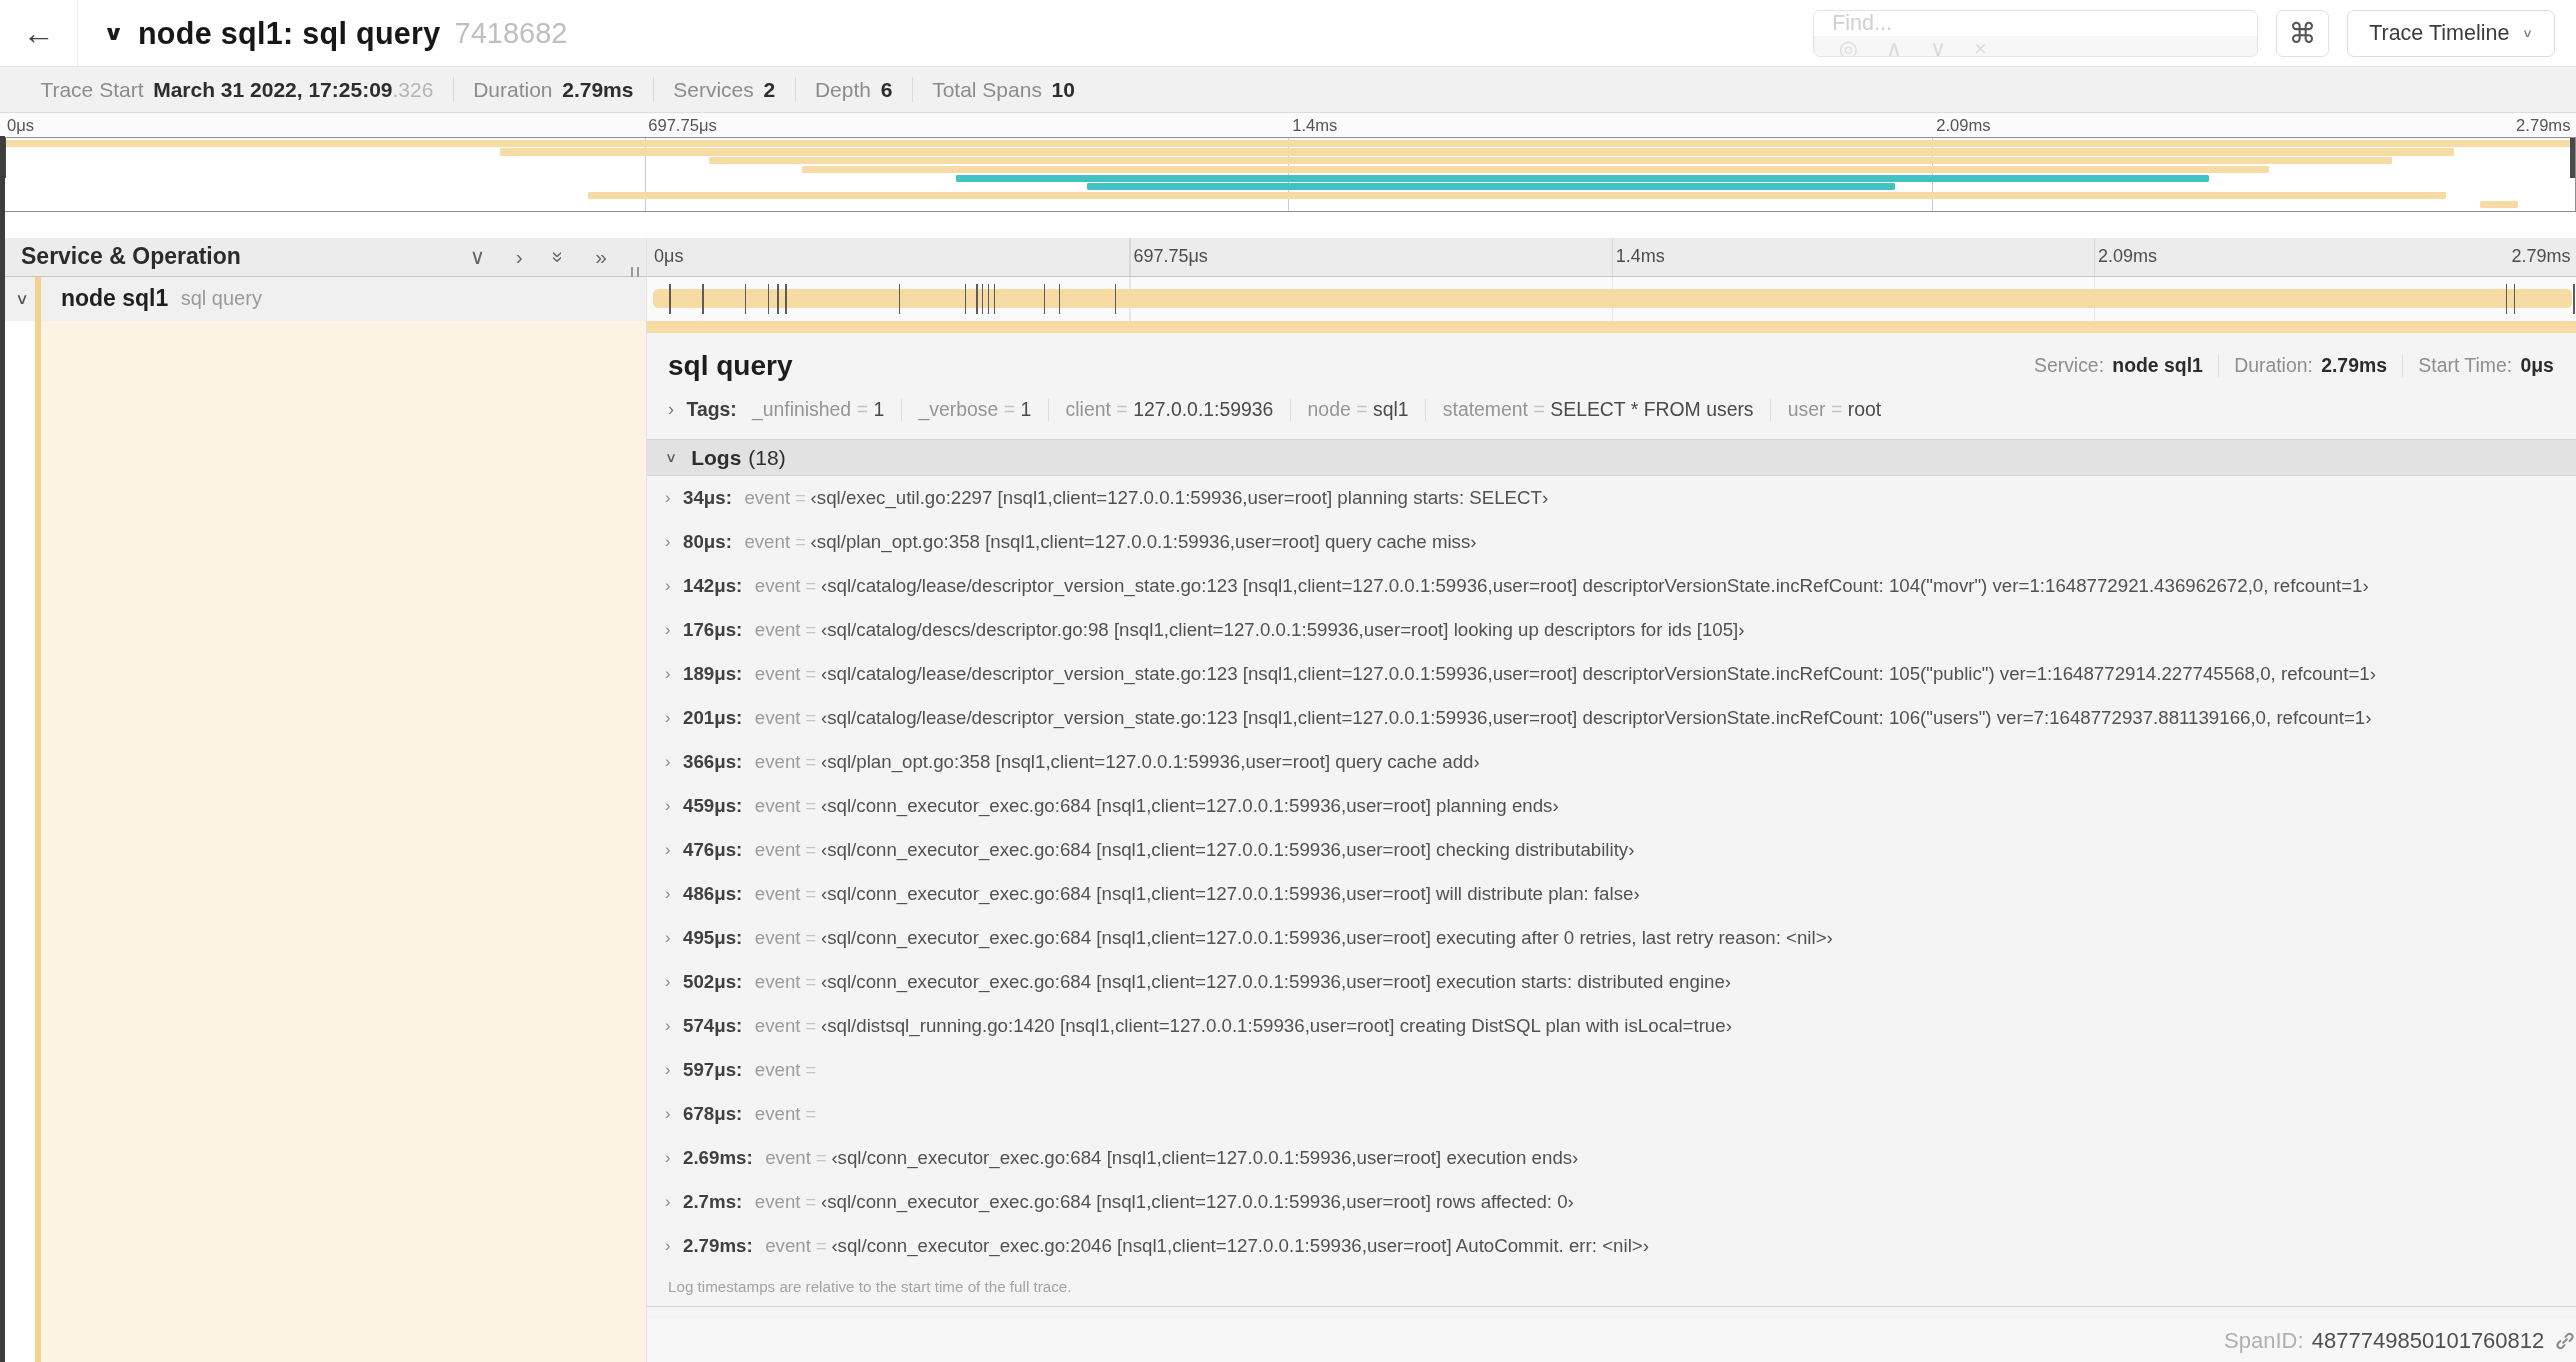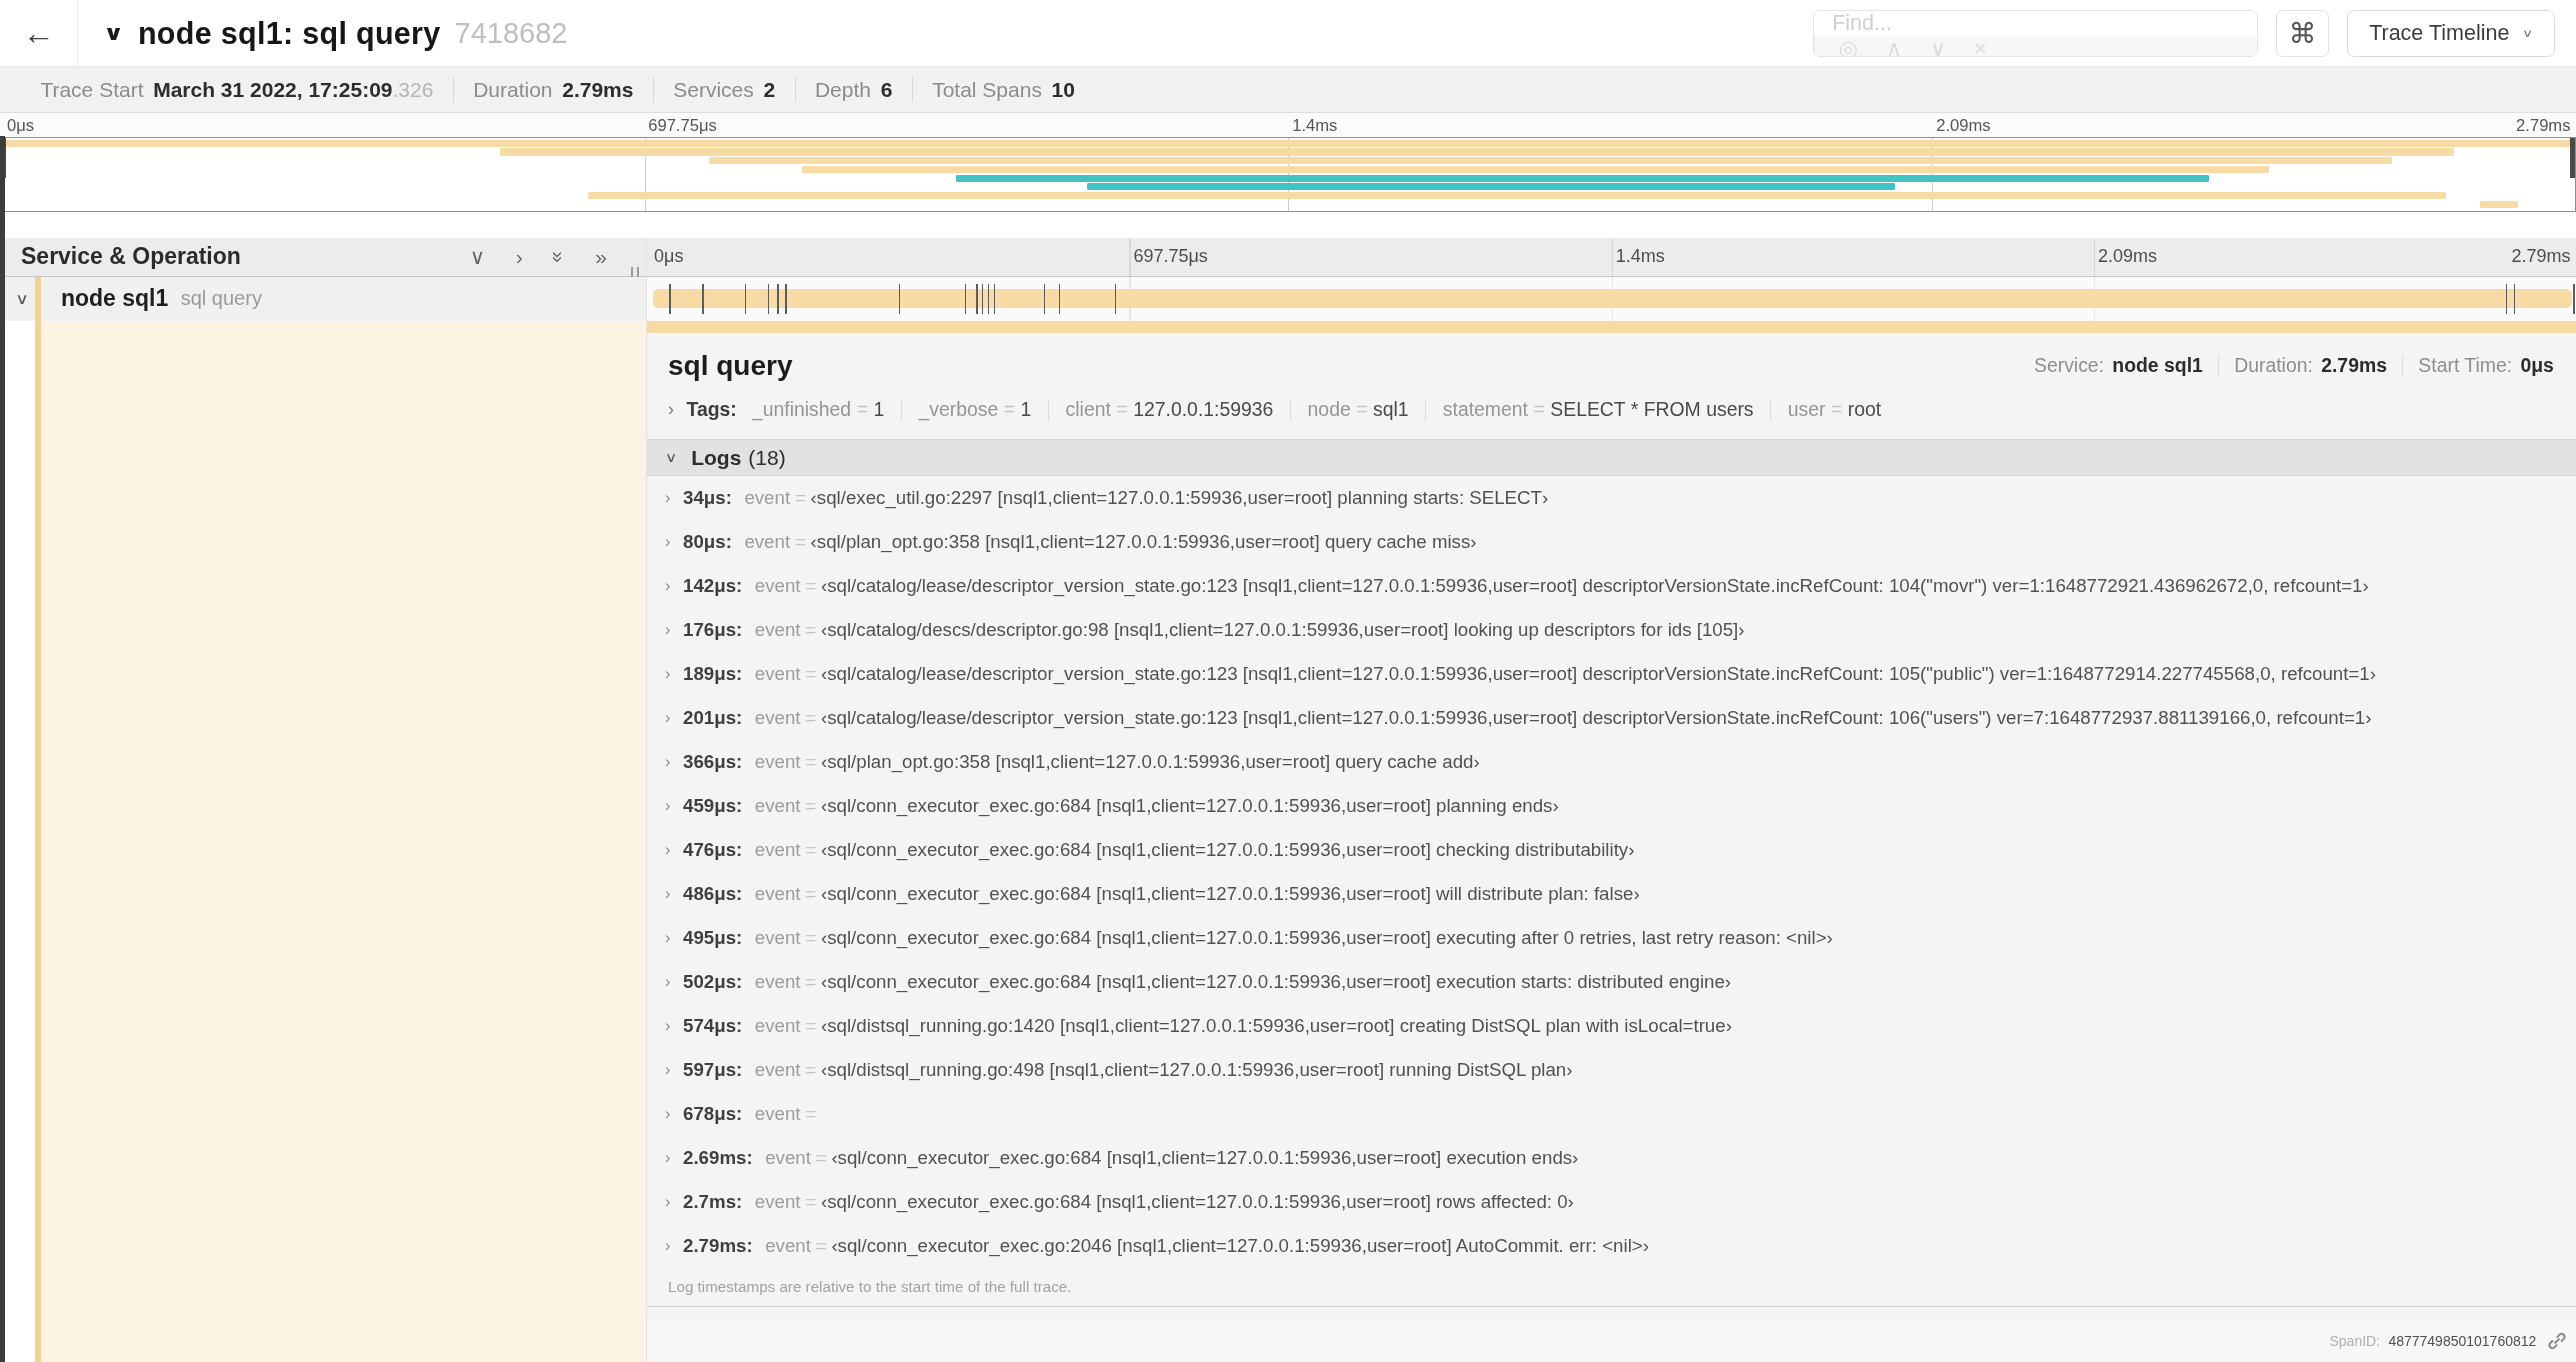--- a/index.html
+++ b/index.html
@@ -108,22 +108,22 @@
   .logs-title { font-size:21px; font-weight:bold; color:#2e2e2e; margin-right:7px; }
   .logs-count { font-size:21px; color:#2e2e2e; }
   .log-row { height:44px; display:flex; align-items:center; padding-left:18px; font-size:18.7px; cursor:pointer; }
   .log-chev { font-size:16.6px; color:#8a8a8a; margin-right:12.5px; }
   .log-time { font-weight:bold; color:#404040; margin-right:12.5px; white-space:nowrap; }
   .log-ekey { color:#9c9c9c; }
   .log-eq { color:#c4c4c4; margin:0 4.8px; }
   .log-eval { color:#515151; white-space:nowrap; overflow:hidden; }
   .logs-footnote { font-size:15.2px; color:#a3a3a3; padding:9.7px 0 11px 21px; }
 
-  .spanid-row { height:44px; display:flex; align-items:center; justify-content:flex-end; padding-right:8px;
-    background:#f7f7f7; font-size:14px; }
+  .spanid-row { height:44px; display:flex; align-items:center; justify-content:flex-end; padding-right:0;
+    background:#f7f7f7; font-size:22px; }
   .spanid-label { color:#b0b0b0; margin-right:8.3px; }
   .spanid-value { color:#4f4f4f; }
   .link-icon { margin-left:9.7px; display:flex; align-items:center; cursor:pointer; }
 
   
   .cream-col { flex:1; background:#fff; position:relative; }
   .cream-fill { position:absolute; left:41px; right:0; top:0; bottom:0; background:#fdf3e2; }
 </style>
 </head>
 <body>
@@ -418,21 +418,20 @@
                 <span class="log-time">574μs:</span>
                 <span class="log-ekey">event</span>
                 <span class="log-eq">=</span>
                 <span class="log-eval">‹sql/distsql_running.go:1420 [nsql1,client=127.0.0.1:59936,user=root] creating DistSQL plan with isLocal=true›</span>
               </div>
               <div class="log-row">
                 <span class="log-chev">›</span>
                 <span class="log-time">597μs:</span>
                 <span class="log-ekey">event</span>
                 <span class="log-eq">=</span>
-                <span class="log-eval">‹sql/distsql_running.go:498 [nsql1,client=127.0.0.1:59936,user=root] running DistSQL plan›</span>
               </div>
               <div class="log-row">
                 <span class="log-chev">›</span>
                 <span class="log-time">678μs:</span>
                 <span class="log-ekey">event</span>
                 <span class="log-eq">=</span>
               </div>
               <div class="log-row">
                 <span class="log-chev">›</span>
                 <span class="log-time">2.69ms:</span>

